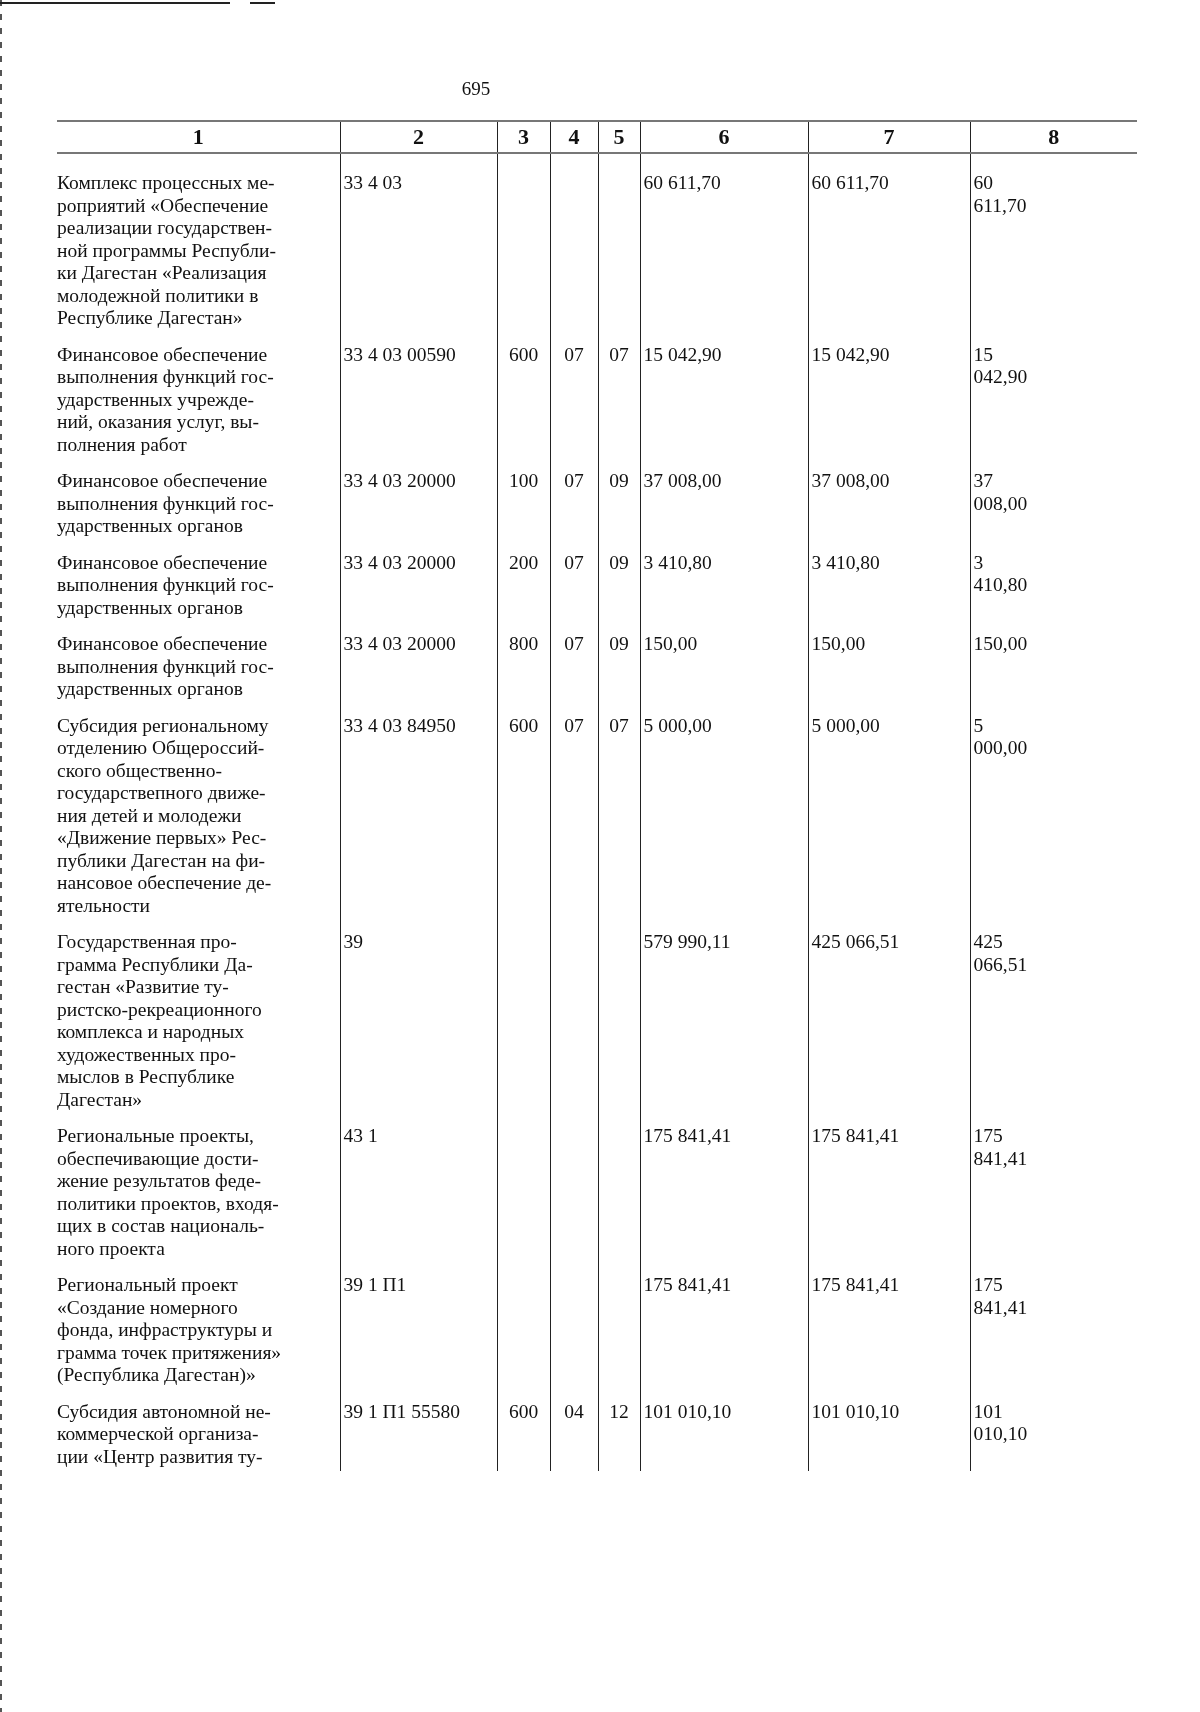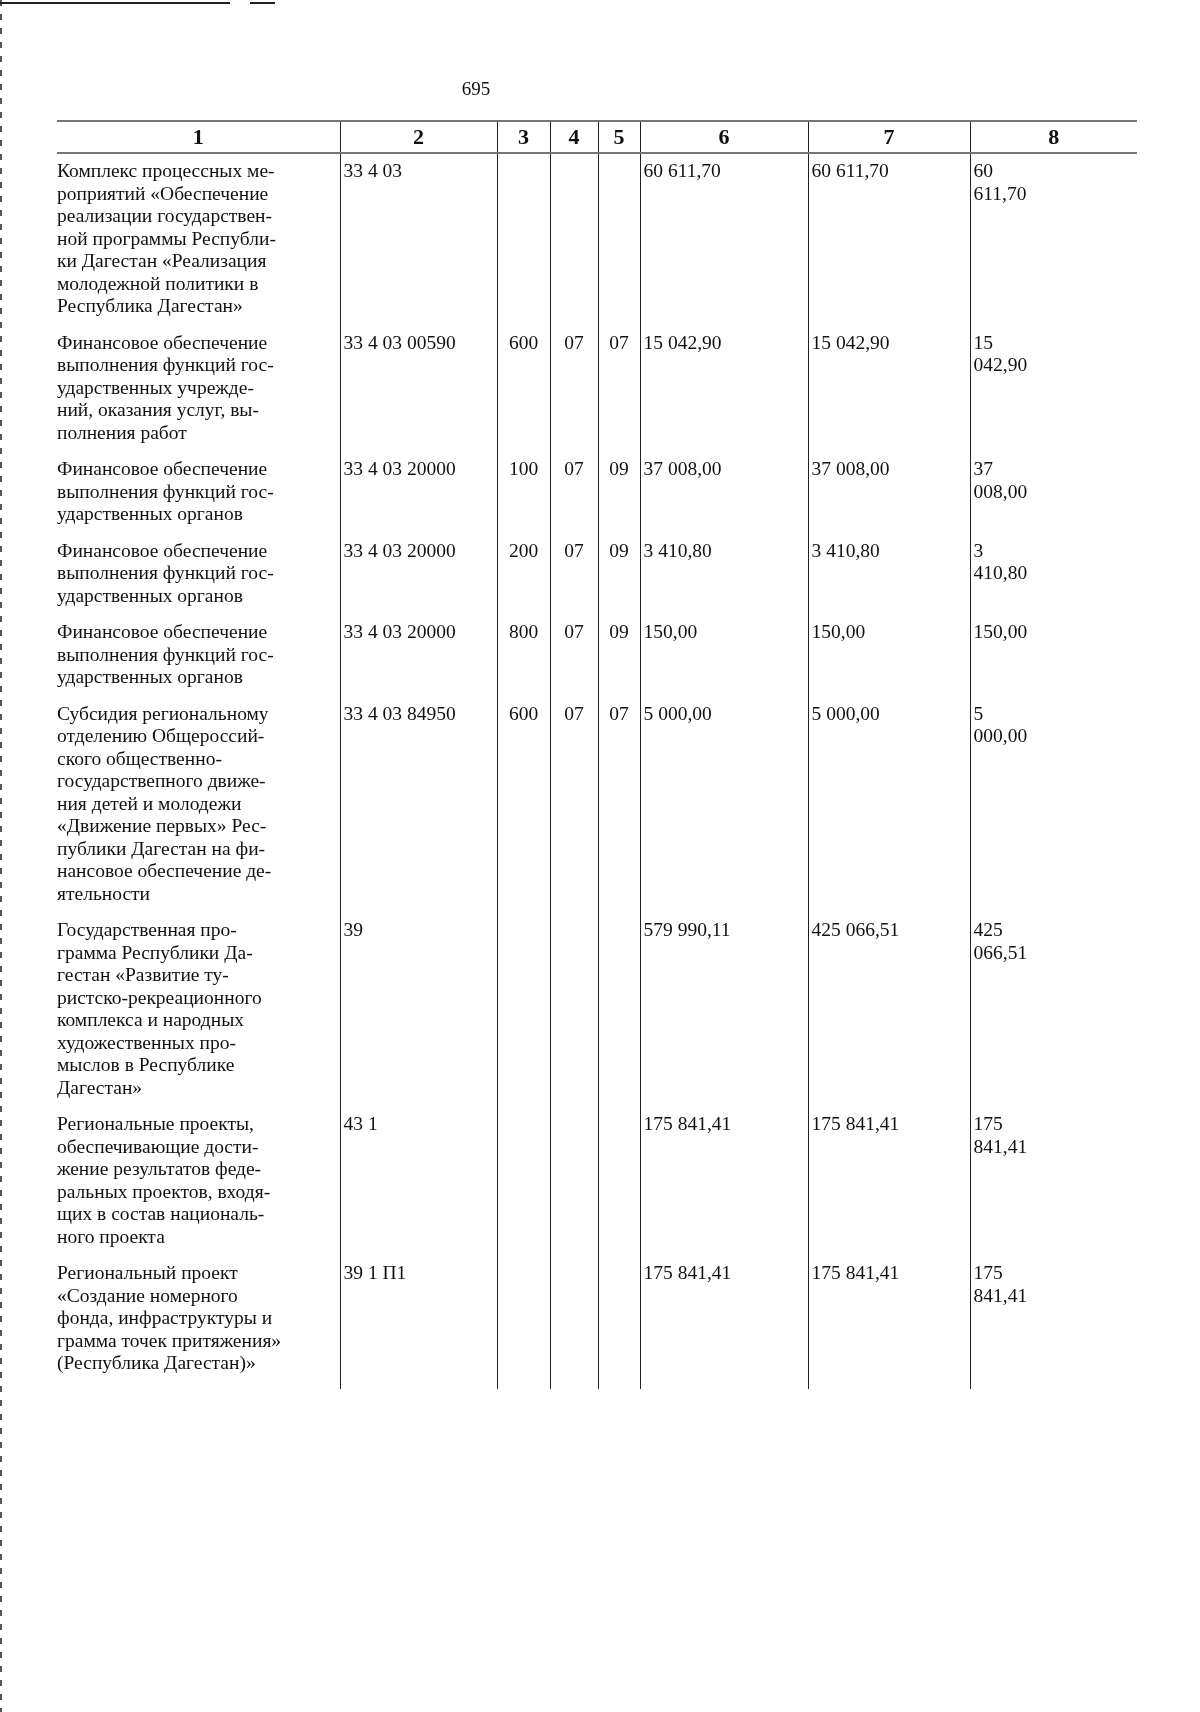--- a/index.html
+++ b/index.html
@@ -17,21 +17,21 @@
   th { font-weight:bold; font-size:22px; height:30px; padding:0; text-align:center;
        border-top:2px solid #777; border-bottom:2px solid #777; border-left:1.5px solid #222; }
   th:first-child { border-left:none; }
   td { font-size:19.5px; line-height:22.5px; vertical-align:top; padding:0 3px 14px 3px;
        border-left:1.5px solid #222; }
   td:first-child { border-left:none; padding-left:0; padding-right:6px; }
   td.num { padding-right:4px; }
   td.ctr { text-align:center; }
   td.lastcol { padding-right:100px; }
   tr.bold td { font-weight:normal; }
-  tr.first td { padding-top:6px;margin-left:24px; }
+  tr.first td { padding-top:18px;margin-left:24px; }
   tr.last td { padding-bottom:0; height:70px; }
 </style>
 </head>
 <body>
 
 <div class="leftedge"></div>
 <div class="topline"></div>
 <div class="topline2"></div>
 
 <div class="page-num">695</div>
@@ -61,21 +61,21 @@
   </thead>
   <tbody id="tbody">
       <tr class="first">
         <td>
           <div>Комплекс процессных ме-</div>
           <div>роприятий «Обеспечение</div>
           <div>реализации государствен-</div>
           <div>ной программы Республи-</div>
           <div>ки Дагестан «Реализация</div>
           <div>молодежной политики в</div>
-          <div>Республика Дагестан»</div>
+          <div>Республике Дагестан»</div>
         </td>
         <td>33 4 03</td>
         <td class="ctr"></td>
         <td class="ctr"></td>
         <td class="ctr"></td>
         <td class="num">60 611,70</td>
         <td class="num">60 611,70</td>
         <td class="num lastcol">60 611,70</td>
       </tr>
       <tr>
@@ -173,21 +173,21 @@
         <td class="ctr"></td>
         <td class="num">579 990,11</td>
         <td class="num">425 066,51</td>
         <td class="num lastcol">425 066,51</td>
       </tr>
       <tr>
         <td>
           <div>Региональные проекты,</div>
           <div>обеспечивающие дости-</div>
           <div>жение результатов феде-</div>
-          <div>ральных проектов, входя-</div>
+          <div>политики проектов, входя-</div>
           <div>щих в состав националь-</div>
           <div>ного проекта</div>
         </td>
         <td>43 1</td>
         <td class="ctr"></td>
         <td class="ctr"></td>
         <td class="ctr"></td>
         <td class="num">175 841,41</td>
         <td class="num">175 841,41</td>
         <td class="num lastcol">175 841,41</td>
@@ -201,14 +201,28 @@
           <div>(Республика Дагестан)»</div>
         </td>
         <td>39 1 П1</td>
         <td class="ctr"></td>
         <td class="ctr"></td>
         <td class="ctr"></td>
         <td class="num">175 841,41</td>
         <td class="num">175 841,41</td>
         <td class="num lastcol">175 841,41</td>
       </tr>
+      <tr class="last">
+        <td>
+          <div>Субсидия автономной не-</div>
+          <div>коммерческой организа-</div>
+          <div>ции «Центр развития ту-</div>
+        </td>
+        <td>39 1 П1 55580</td>
+        <td class="ctr">600</td>
+        <td class="ctr">04</td>
+        <td class="ctr">12</td>
+        <td class="num">101 010,10</td>
+        <td class="num">101 010,10</td>
+        <td class="num lastcol">101 010,10</td>
+      </tr>
     </tbody>
 </table>
 
 </body></html>

